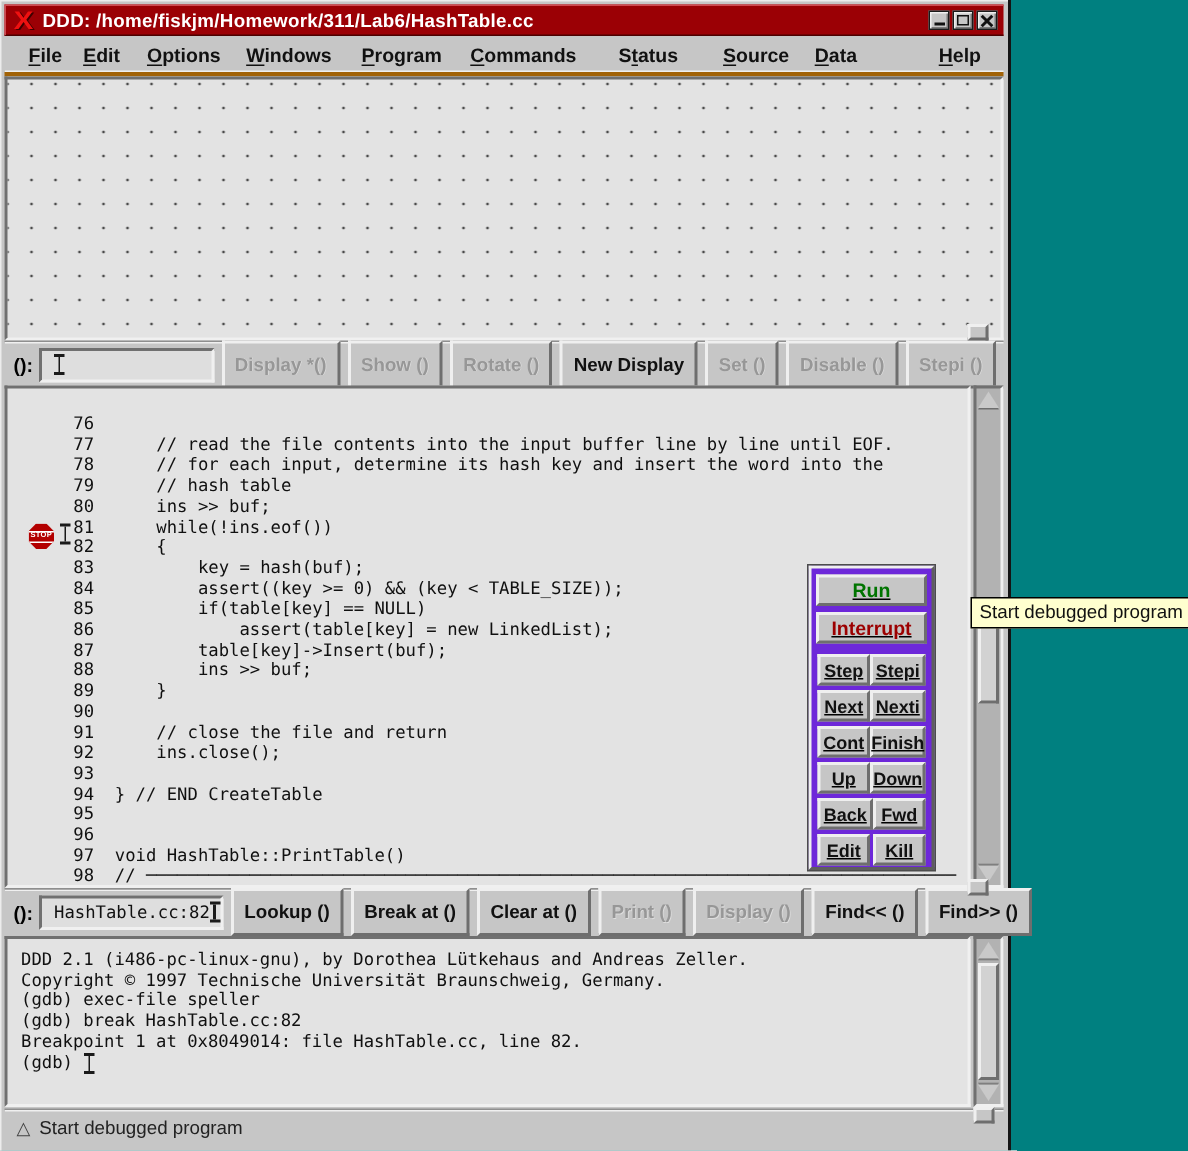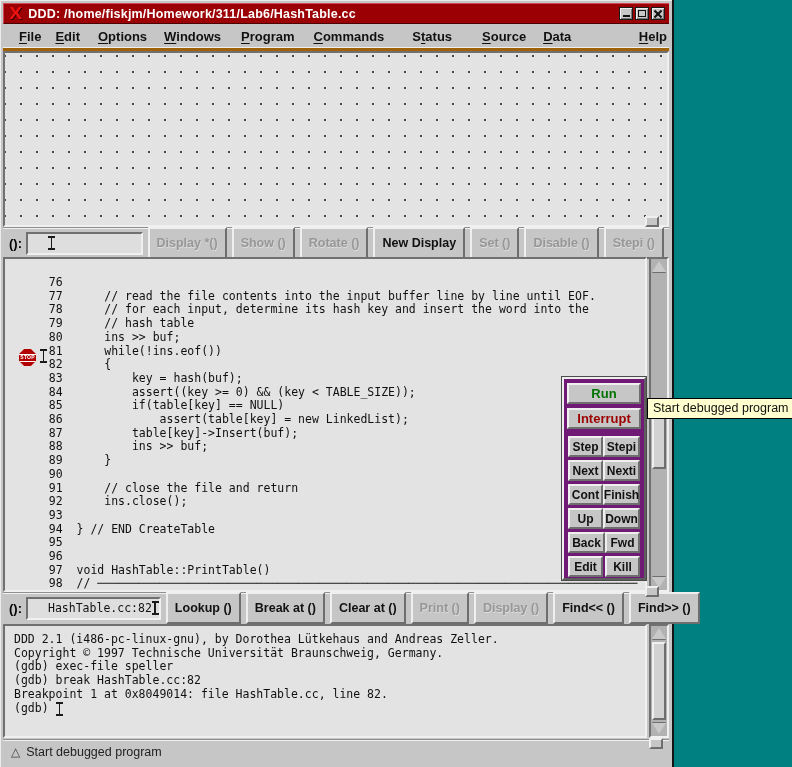--- a/index.html
+++ b/index.html
@@ -31,21 +31,21 @@
 
   
   .menubar { position:absolute; left:3px; top:24px; width:666px; height:27px;
     display:flex; align-items:center; font-weight:bold; font-size:13px; color:#111;
     border-bottom:3px solid #a16207; box-shadow:inset 0 -1px 0 #efefef; }
   .menu-item { padding:3px 2px; white-space:nowrap; }
   .menu-item .u { text-decoration:underline; text-underline-offset:2px; }
   .m-file{margin-left:14px;} .m-edit{margin-left:10px;} .m-options{margin-left:14px;}
   .m-windows{margin-left:13px;} .m-program{margin-left:16px;} .m-commands{margin-left:15px;}
   .m-status{margin-left:24px;} .m-source{margin-left:26px;} .m-data{margin-left:13px;}
-  .m-help{margin-left:auto; }
+  .m-help{margin-left:auto; margin-right:13px;}
 
   
   .sunken { border:2px solid; border-color:#707070 #f0f0f0 #f0f0f0 #707070; }
   .btn { display:inline-flex; align-items:center; justify-content:center;
     background:#c6c6c6; border:2px solid; border-color:#efefef #6e6e6e #6e6e6e #efefef;
     font-weight:bold; font-size:12.5px; color:#111; padding:2px 7px; height:32px;
     white-space:nowrap; cursor:default; }
   .btn.disabled { color:#979797; text-shadow:0.5px 0.5px 0 #dedede; }
 
   
@@ -54,21 +54,21 @@
     background-image:radial-gradient(circle, #4a4a4a 0.9px, rgba(0,0,0,0) 1.1px);
     background-size:16px 16px; background-position:8px 11px; }
 
   
   .argrow { position:absolute; left:3px; width:666px; height:31px;
     display:flex; align-items:center;
     border-top:1px solid #8f8f8f; box-shadow:inset 0 1px 0 #f0f0f0; }
   .argrow-label { font-weight:bold; font-size:13px; margin:0 4px 0 6px; }
   .argfield { width:150px; height:23px; background:#dedede; margin-right:5px;
     border:2px solid; border-color:#707070 #f0f0f0 #f0f0f0 #707070;
-    display:flex; align-items:center; padding-left:20px;
+    display:flex; align-items:center; padding-left:8px;
     font-family:"DejaVu Sans Mono", monospace; font-size:11.5px; color:#111; }
   .argrow .btn { margin-right:5px; }
 
   
   .source-section { position:absolute; left:3px; top:257px; width:666px; height:335px; }
   .source-pane { position:absolute; left:0; top:0; width:644px; height:335px;
     background:#e3e3e3; overflow:hidden; }
   .code { font-family:"DejaVu Sans Mono", monospace; font-size:11.5px;
     line-height:13.7px; color:#101010; white-space:pre; padding:17px 0 0 30px; }
 
@@ -96,23 +96,23 @@
   .sb-down { bottom:2px; border-top:11px solid #c9c9c9;
     filter:drop-shadow(0 -1px 0 #6e6e6e); }
   .sb-thumb { position:absolute; left:1px; width:14px; background:#d2d2d2;
     border:2px solid; border-color:#f0f0f0 #6e6e6e #6e6e6e #f0f0f0; }
 
   
   .sash { position:absolute; width:14px; height:11px; background:#c6c6c6;
     border:2px solid; border-color:#efefef #6e6e6e #6e6e6e #efefef; z-index:6; }
 
   
-  .cmdpanel { position:absolute; left:562px; top:377px; width:84px; height:203px;
-    background:#701a75; border:2px solid; border-color:#efefef #5e5e5e #5e5e5e #efefef;
-    outline:1px solid #4c4c4c; z-index:40; padding:4px 3px 0 3px; }
+  .cmdpanel { position:absolute; left:539px; top:377px; width:84px; height:203px;
+    background:#6d28d9; border:2px solid; border-color:#efefef #5e5e5e #5e5e5e #efefef;
+    outline:1px solid #4c4c4c; z-index:40; padding:4px 3px 0 3px;text-decoration:underline; }
   .cmd-wide { width:74px; height:21px; margin:0 auto 4px auto; display:flex;
     align-items:center; justify-content:center; background:#c6c6c6;
     border:2px solid; border-color:#efefef #6e6e6e #6e6e6e #efefef;
     font-weight:bold; font-size:13px; }
   .cmd-run { color:#007400; }
   .cmd-interrupt { color:#9c0000; margin-bottom:7px; }
   .cmd-row { display:flex; justify-content:space-between; padding:0 1px; margin-bottom:3px; }
   .cmd-sm { height:21px; display:flex; align-items:center; justify-content:center;
     background:#c6c6c6; border:2px solid; border-color:#efefef #6e6e6e #6e6e6e #efefef;
     font-weight:bold; font-size:12px; color:#111; padding:0 4px; min-width:35px; }

